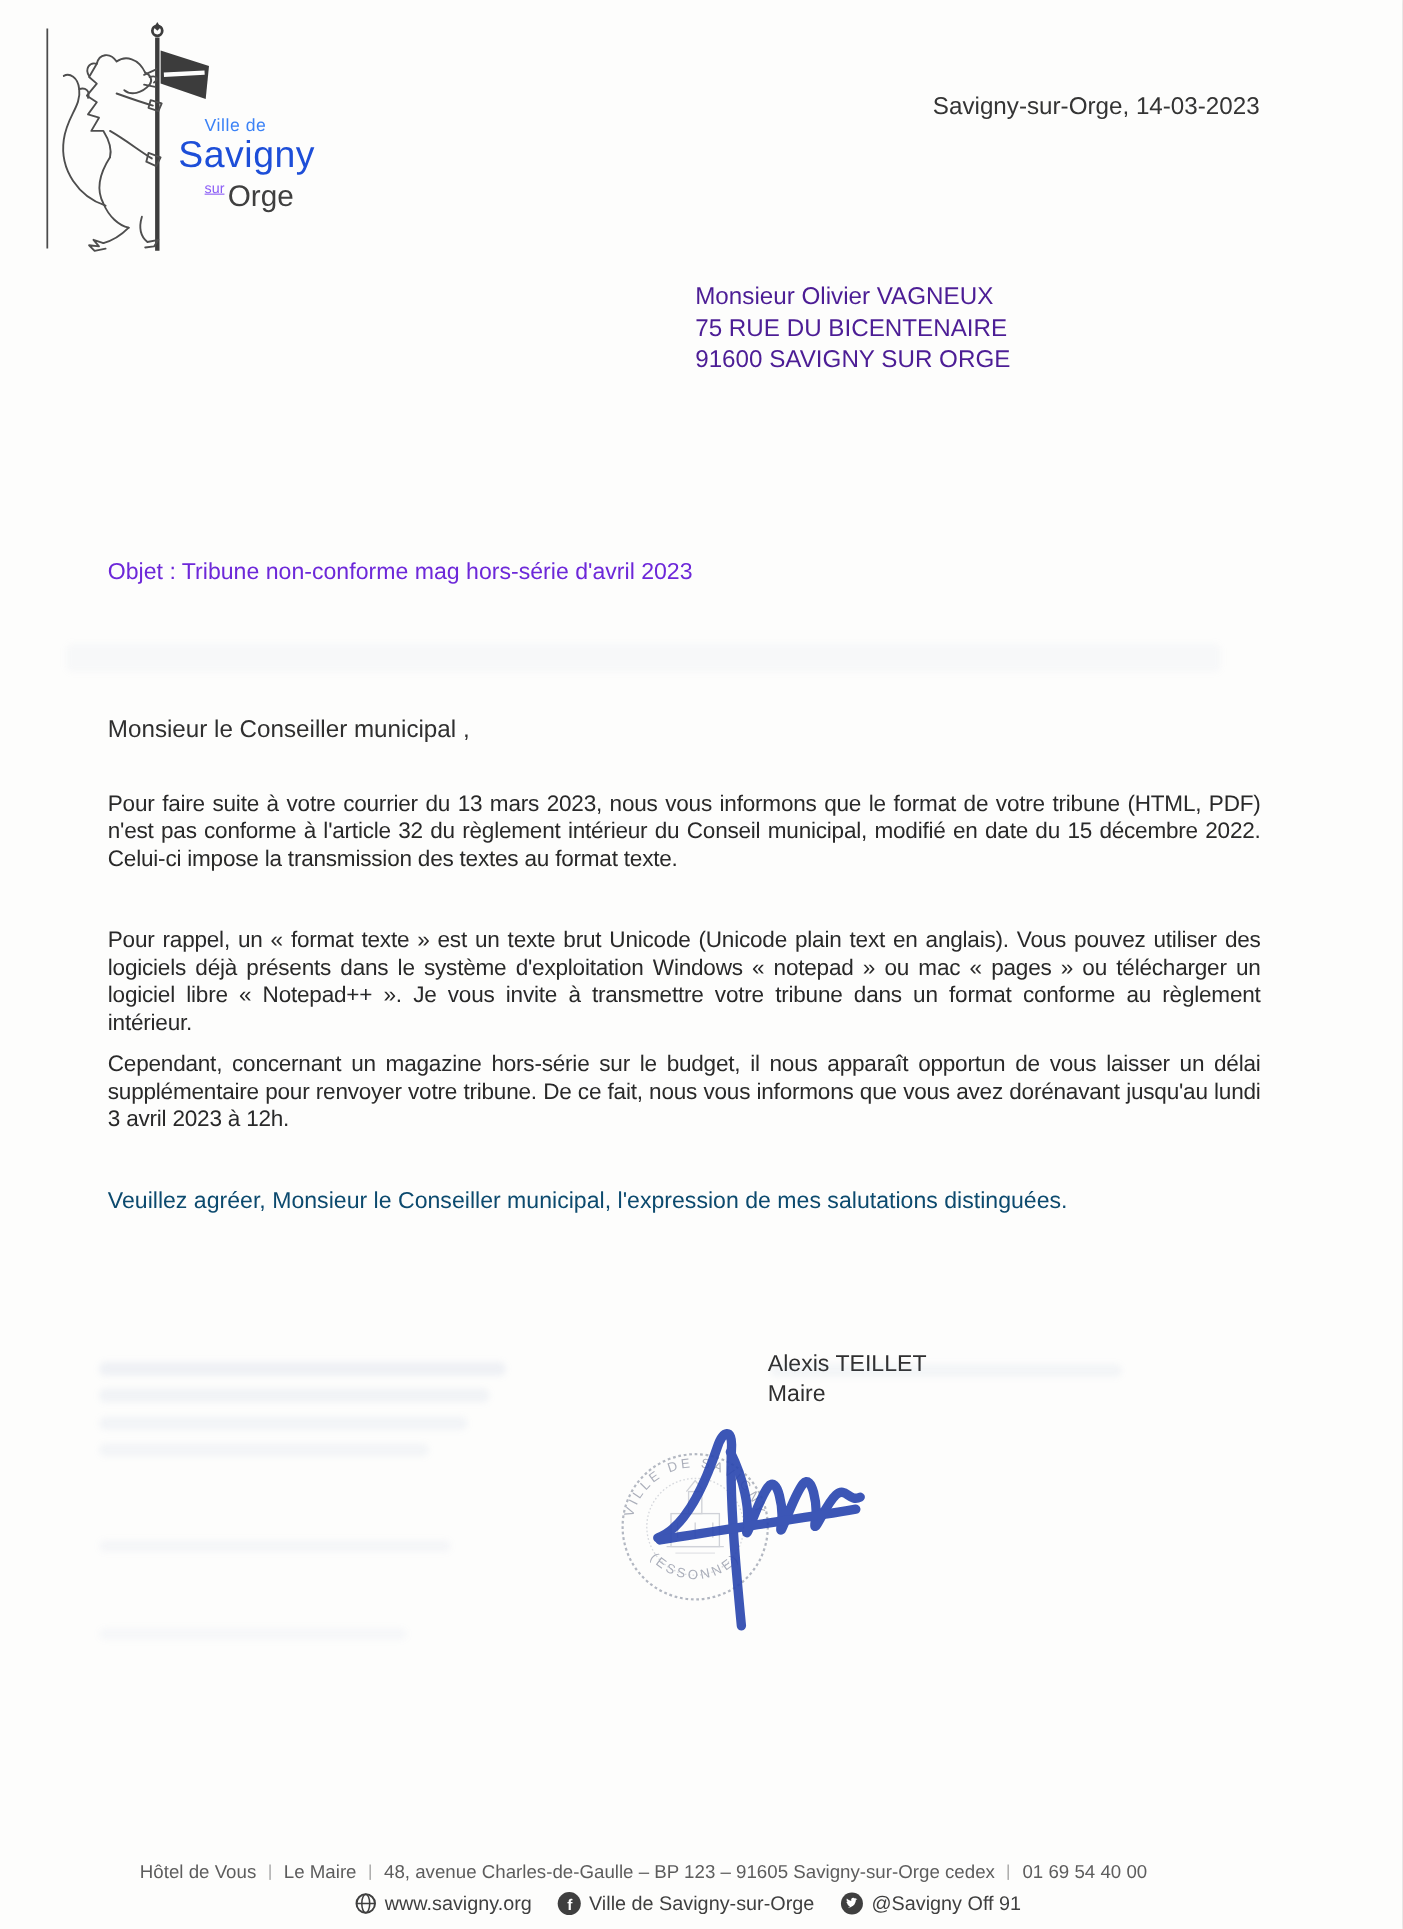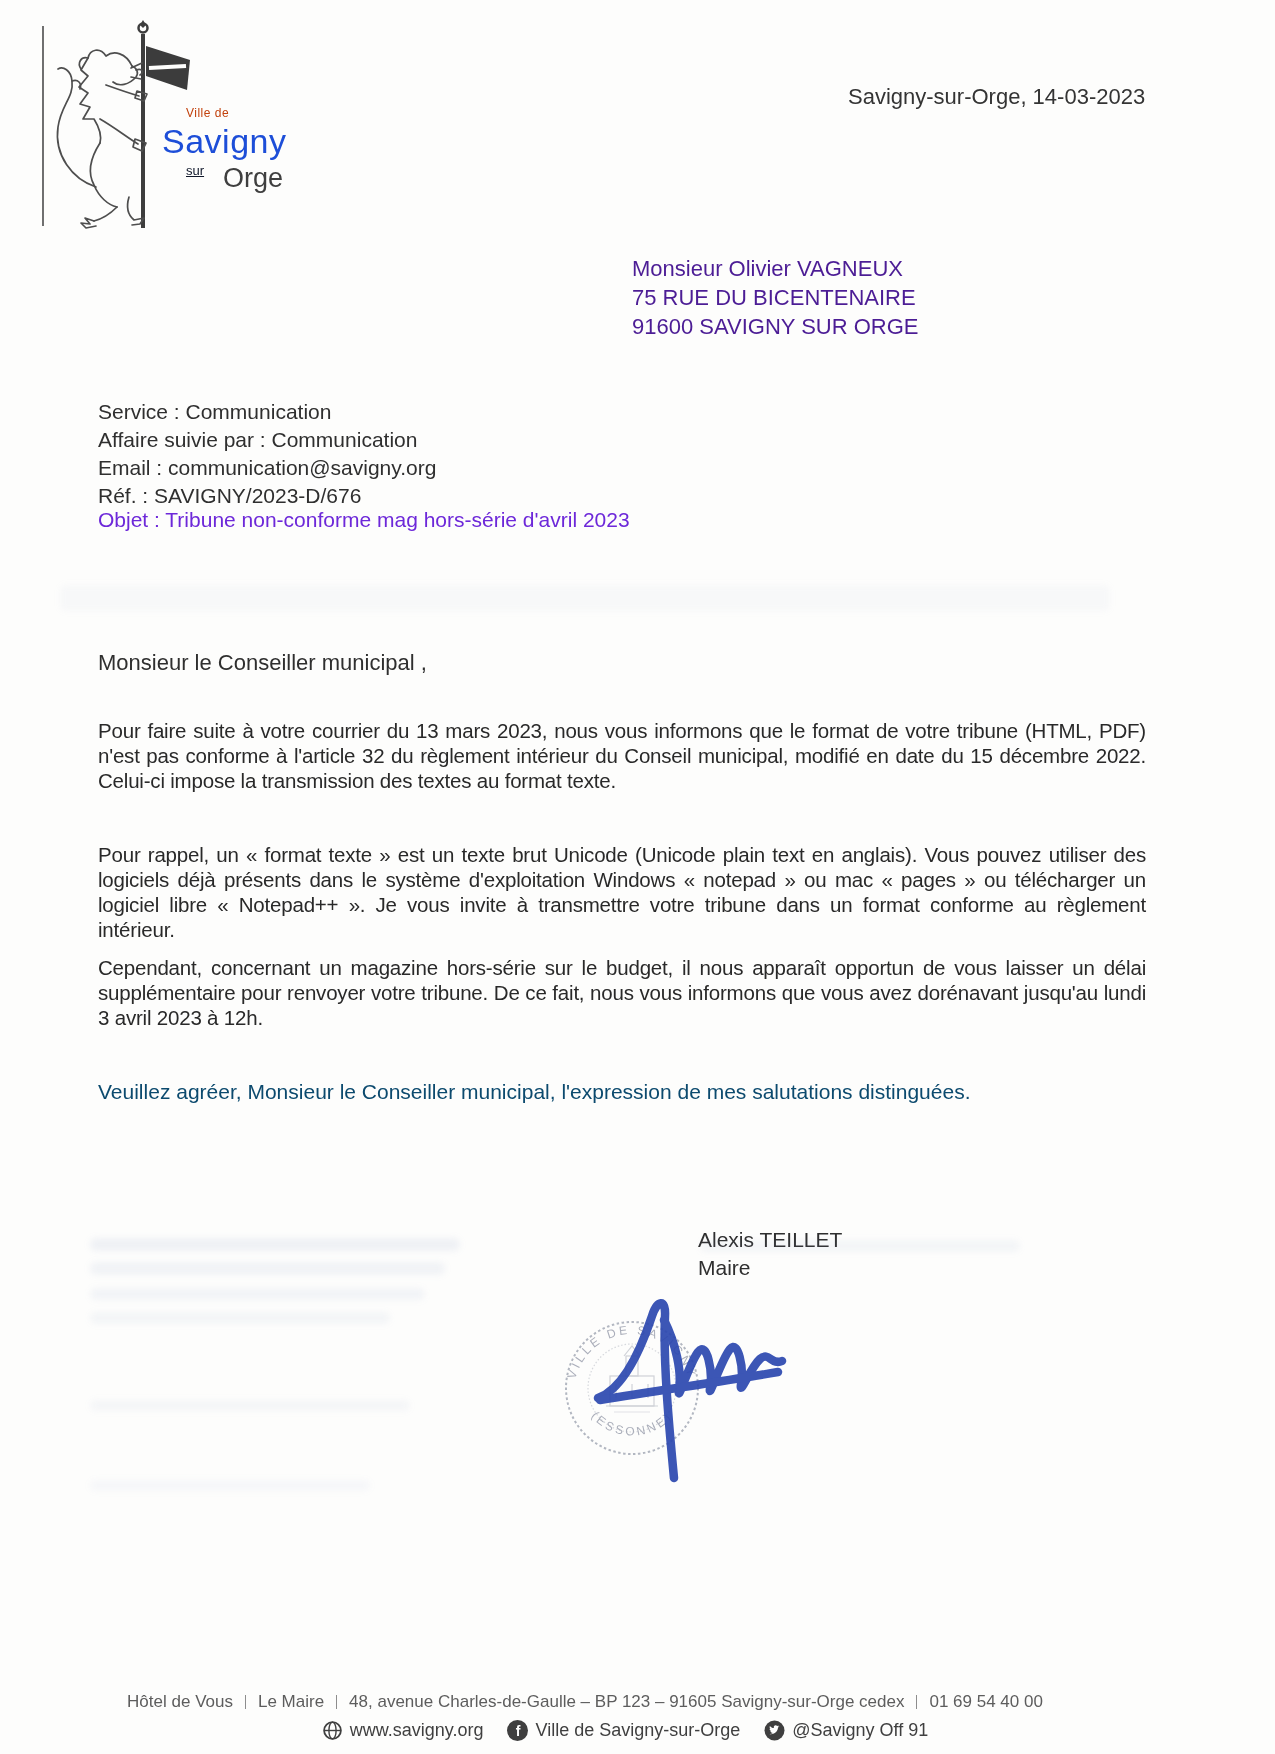--- a/index.html
+++ b/index.html
@@ -10,24 +10,24 @@
     font-family:"Liberation Sans","DejaVu Sans",sans-serif;
     color:#2b2b2b;
     overflow:hidden;
     box-shadow:0 0 6px rgba(0,0,0,.2);
   }
   .abs{position:absolute;}
 
   
   .logo-wrap{left:36px;top:6px;width:240px;height:230px;}
   .logo-text{position:absolute;color:#484848;}
-  .logo-villede{left:150px;top:100px;font-size:12px;letter-spacing:.5px;color:#c2410c;}
+  .logo-villede{left:150px;top:100px;font-size:16px;letter-spacing:.5px;color:#3b82f6;}
   .logo-savigny{left:126px;top:116px;font-size:34px;font-weight:500;letter-spacing:.5px;color:#1d4ed8;}
   .logo-surorge{left:150px;top:157px;font-size:27px;color:#3f3f3f;}
-  .logo-sur{font-size:13px;vertical-align:12px;margin-right:19px;color:#0f172a;text-decoration:underline;}
+  .logo-sur{font-size:13px;vertical-align:12px;margin-right:3px;color:#8b5cf6;text-decoration:underline;}
 
   
   .city-date{left:848px;top:84px;font-size:22px;color:#343434;}
   .recipient{left:632px;top:254px;font-size:22px;line-height:29px;color:#4c1d95;}
   .refblock{left:98px;top:398px;font-size:21px;line-height:28px;color:#2f2f2f;}
   .objet{left:98px;top:508px;font-size:21px;color:#6d28d9;}
   .salutation{left:98px;top:650px;font-size:22px;color:#2f2f2f;}
 
   
   .para{left:98px;width:1048px;font-size:20.5px;line-height:25px;
@@ -101,26 +101,20 @@
   </div>
 
   <div class="abs city-date">Savigny-sur-Orge, 14-03-2023</div>
 
   <div class="abs recipient">
     <div>Monsieur Olivier VAGNEUX</div>
     <div>75 RUE DU BICENTENAIRE</div>
     <div>91600 SAVIGNY SUR ORGE</div>
   </div>
 
-  <div class="abs refblock">
-    <div>Service : Communication</div>
-    <div>Affaire suivie par : Communication</div>
-    <div>Email : communication@savigny.org</div>
-    <div>Réf. : SAVIGNY/2023-D/676</div>
-  </div>
 
   <div class="abs objet">Objet : Tribune non-conforme mag hors-série d'avril 2023</div>
 
   <div class="abs salutation">Monsieur le Conseiller municipal ,</div>
 
   <div class="abs para p1">Pour faire suite à votre courrier du 13 mars 2023, nous vous informons que le format de votre tribune (HTML, PDF) n'est pas conforme à l'article 32 du règlement intérieur du Conseil municipal, modifié en date du 15 décembre 2022. Celui-ci impose la transmission des textes au format texte.</div>
   <div class="abs para p2">Pour rappel, un « format texte » est un texte brut Unicode (Unicode plain text en anglais). Vous pouvez utiliser des logiciels déjà présents dans le système d'exploitation Windows « notepad » ou mac « pages » ou télécharger un logiciel libre « Notepad++ ». Je vous invite à transmettre votre tribune dans un format conforme au règlement intérieur.</div>
   <div class="abs para p3">Cependant, concernant un magazine hors-série sur le budget, il nous apparaît opportun de vous laisser un délai supplémentaire pour renvoyer votre tribune. De ce fait, nous vous informons que vous avez dorénavant jusqu'au lundi 3 avril 2023 à 12h.</div>
   <div class="abs closing">Veuillez agréer, Monsieur le Conseiller municipal, l'expression de mes salutations distinguées.</div>
 

